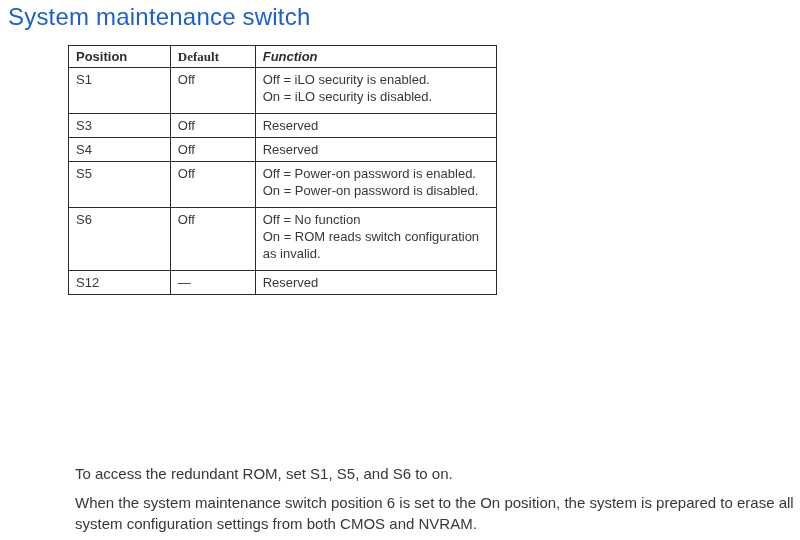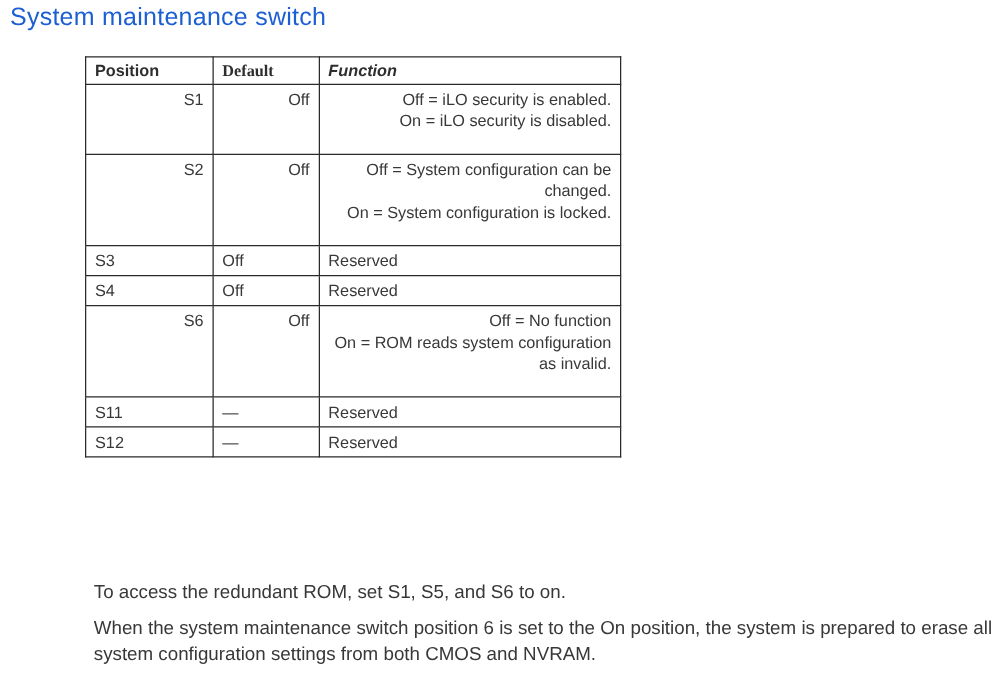--- a/index.html
+++ b/index.html
@@ -6,21 +6,21 @@
   html, body {
     width: 800px; height: 540px;
     background: #ffffff;
     overflow: hidden;
     font-family: "Liberation Sans", sans-serif;
   }
   .page { width: 800px; height: 540px; position: relative; }
   .page-title {
     position: absolute;
     left: 8px; top: 3px;
-    font-size: 20px;
+    font-size: 24px;
     font-weight: 400;
     color: #1c5fd2;
     letter-spacing: 0.2px;
   }
   table.switch-table {
     position: absolute;
     left: 68px; top: 45px;
     width: 429px;
     border-collapse: collapse;
     color: #383838;
@@ -35,21 +35,21 @@
   }
   .switch-table th {
     font-weight: 700;
     color: #2e2e2e;
     padding-top: 2px; padding-bottom: 2px;
   }
   .col-position { width: 102px; }
   .col-default  { width: 85px; font-family: Liberation Serif, serif; }
   .col-function { width: 242px; font-style: italic; }
   .fn { white-space: pre-line; }
-  .row-pad td { padding-bottom: 18px; text-align: right; }
+  .row-pad td { padding-bottom: 8px; }
   .notes {
     position: absolute;
     left: 75px; top: 463px;
     width: 722px;
     color: #383838;
     font-size: 15px;
   }
   .note {
     line-height: 21px;
     white-space: pre-line;
@@ -71,48 +71,42 @@
         <th class="col-function">Function</th>
       </tr>
     </thead>
     <tbody>
       <tr class="row-pad">
         <td>S1</td>
         <td>Off</td>
         <td class="fn">Off = iLO security is enabled.
 On = iLO security is disabled.</td>
       </tr>
-      <tr class="row-pad">
-        <td>S2</td>
-        <td>Off</td>
-        <td class="fn">Off = System configuration can be
-changed.
-On = System configuration is locked.</td>
-      </tr>
       <tr>
         <td>S3</td>
         <td>Off</td>
         <td class="fn">Reserved</td>
       </tr>
       <tr>
         <td>S4</td>
         <td>Off</td>
         <td class="fn">Reserved</td>
       </tr>
       <tr class="row-pad">
+        <td>S5</td>
+        <td>Off</td>
+        <td class="fn">Off = Power-on password is enabled.
+On = Power-on password is disabled.</td>
+      </tr>
+      <tr class="row-pad">
         <td>S6</td>
         <td>Off</td>
         <td class="fn">Off = No function
-On = ROM reads system configuration
+On = ROM reads switch configuration
 as invalid.</td>
-      </tr>
-      <tr>
-        <td>S11</td>
-        <td>—</td>
-        <td class="fn">Reserved</td>
       </tr>
       <tr>
         <td>S12</td>
         <td>—</td>
         <td class="fn">Reserved</td>
       </tr>
     </tbody>
   </table>
 
   <div class="notes">

